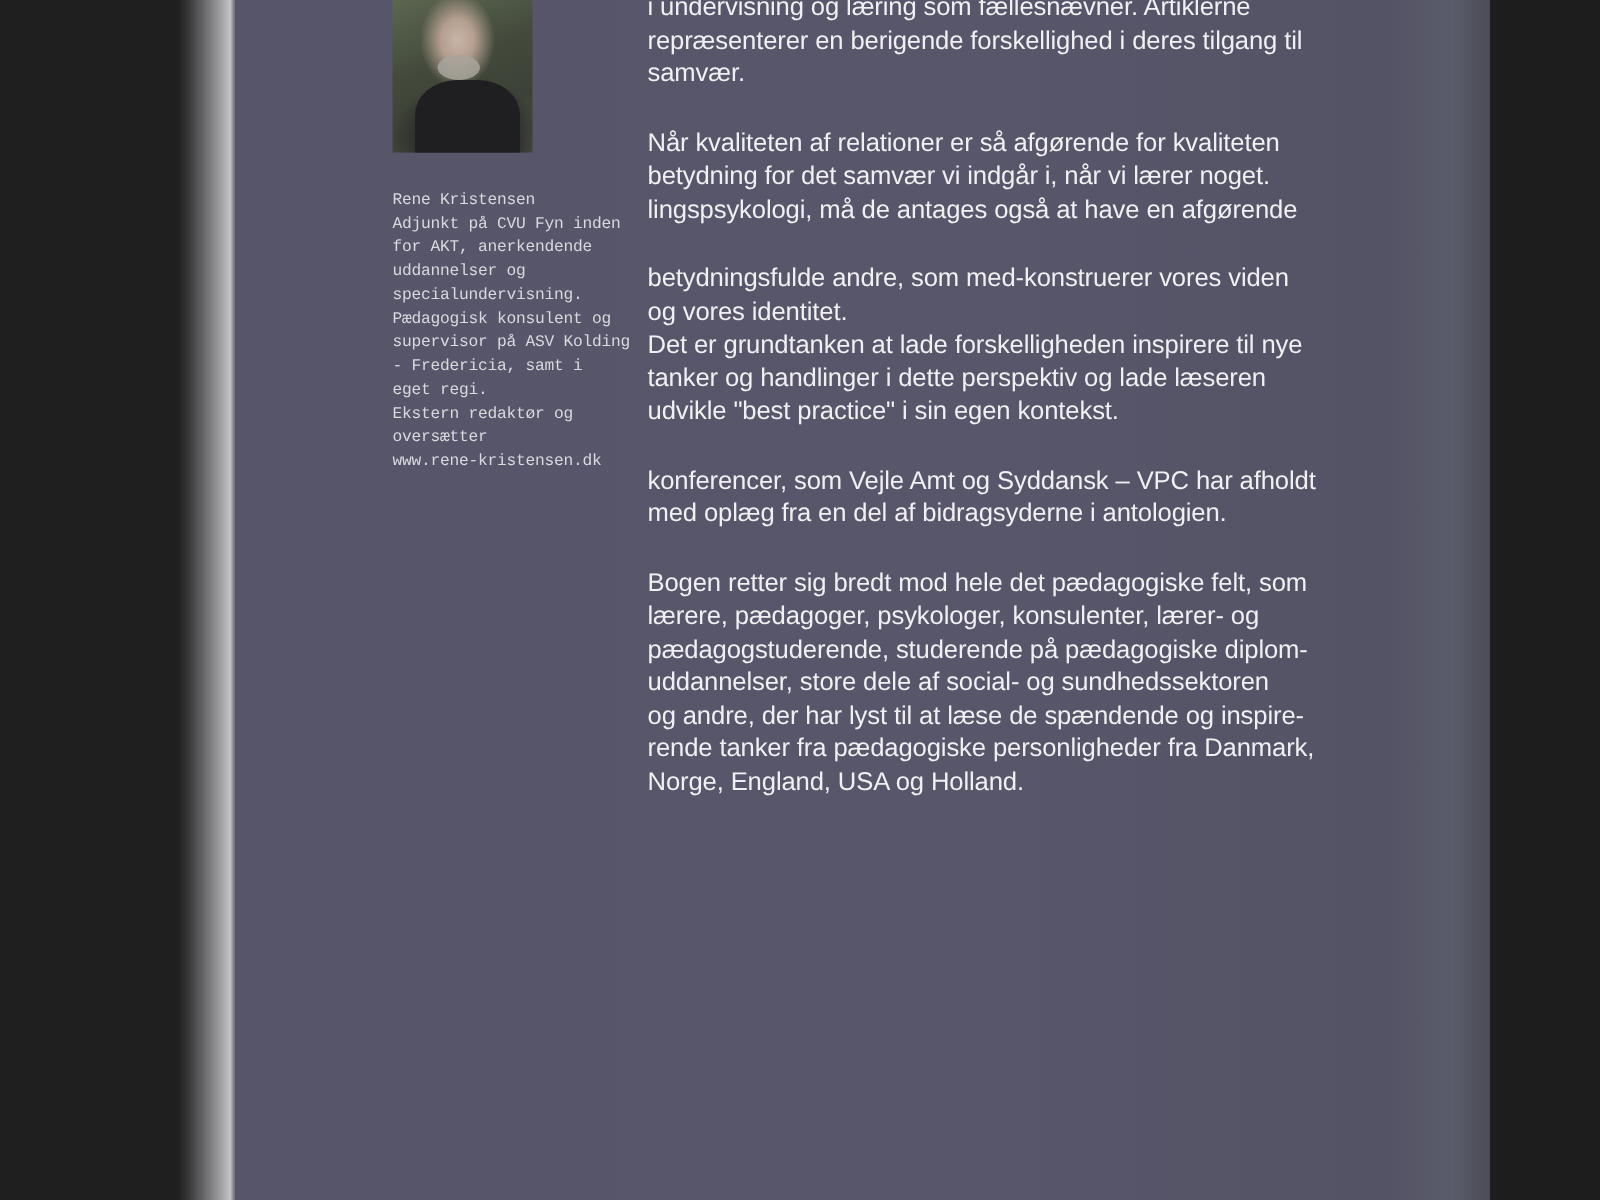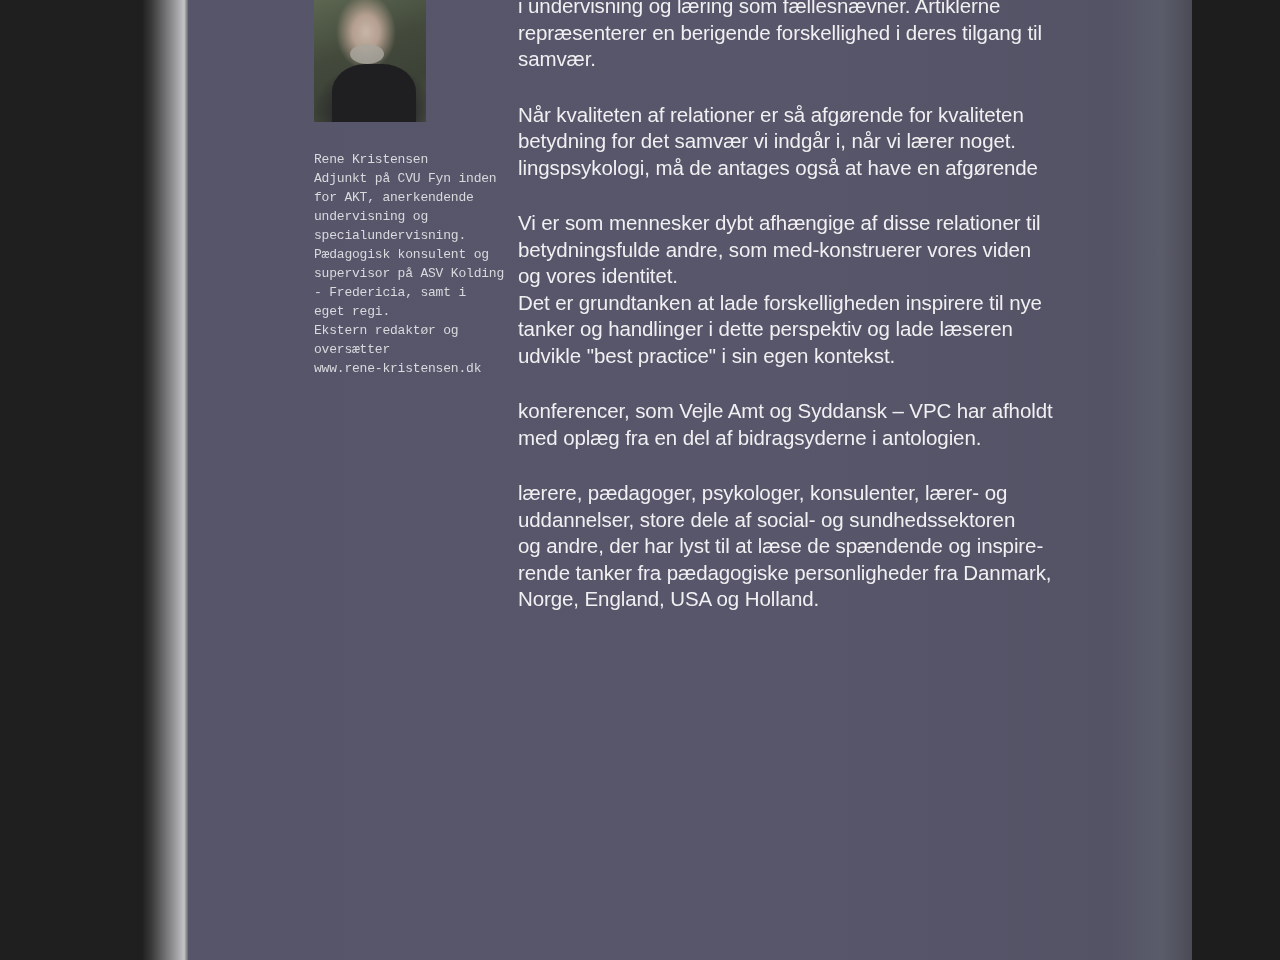--- a/index.html
+++ b/index.html
@@ -114,21 +114,21 @@
 
   <div class="photo" title="author-portrait">
     <div class="coat"></div>
     <div class="beard"></div>
   </div>
 
   <div class="author-bio">
     <div>Rene Kristensen</div>
     <div>Adjunkt på CVU Fyn inden</div>
     <div>for AKT, anerkendende</div>
-    <div>undervisning og</div>
+    <div>uddannelser og</div>
     <div>specialundervisning.</div>
     <div>Pædagogisk konsulent og</div>
     <div>supervisor på ASV Kolding</div>
     <div>- Fredericia, samt i</div>
     <div>eget regi.</div>
     <div>Ekstern redaktør og</div>
     <div>oversætter</div>
     <div>www.rene-kristensen.dk</div>
   </div>
 
@@ -137,35 +137,36 @@
       <span class="line">i undervisning og læring som fællesnævner. Artiklerne</span>
       <span class="line">repræsenterer en berigende forskellighed i deres tilgang til</span>
       <span class="line">samvær.</span>
     </div>
     <div class="para">
       <span class="line">Når kvaliteten af relationer er så afgørende for kvaliteten</span>
       <span class="line">betydning for det samvær vi indgår i, når vi lærer noget.</span>
       <span class="line">lingspsykologi, må de antages også at have en afgørende</span>
     </div>
     <div class="para tight">
-      <span class="line">Vi er som mennesker dybt afhængige af disse relationer til</span>
       <span class="line">betydningsfulde andre, som med-konstruerer vores viden</span>
       <span class="line">og vores identitet.</span>
     </div>
     <div class="para">
       <span class="line">Det er grundtanken at lade forskelligheden inspirere til nye</span>
       <span class="line">tanker og handlinger i dette perspektiv og lade læseren</span>
       <span class="line">udvikle "best practice" i sin egen kontekst.</span>
     </div>
     <div class="para">
       <span class="line">konferencer, som Vejle Amt og Syddansk – VPC har afholdt</span>
       <span class="line">med oplæg fra en del af bidragsyderne i antologien.</span>
     </div>
     <div class="para">
+      <span class="line">Bogen retter sig bredt mod hele det pædagogiske felt, som</span>
       <span class="line">lærere, pædagoger, psykologer, konsulenter, lærer- og</span>
+      <span class="line">pædagogstuderende, studerende på pædagogiske diplom-</span>
       <span class="line">uddannelser, store dele af social- og sundhedssektoren</span>
       <span class="line">og andre, der har lyst til at læse de spændende og inspire-</span>
       <span class="line">rende tanker fra pædagogiske personligheder fra Danmark,</span>
       <span class="line">Norge, England, USA og Holland.</span>
     </div>
   </div>
 
 </div>
 
 </body></html>

